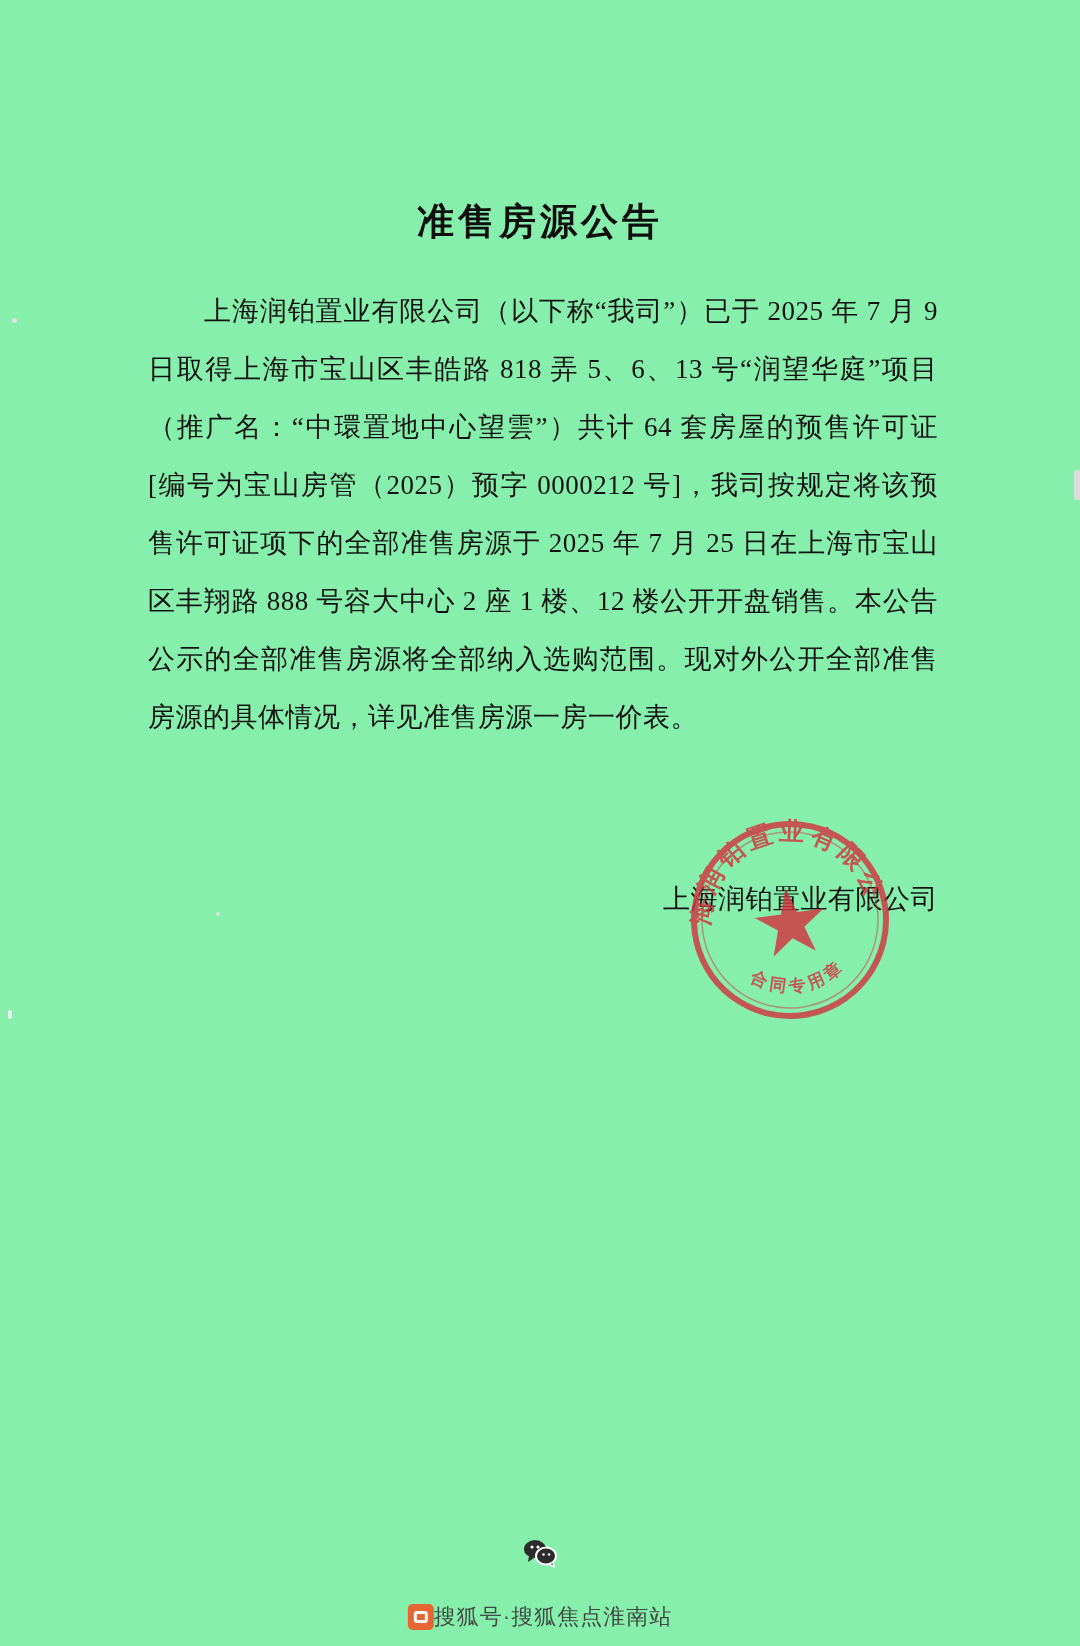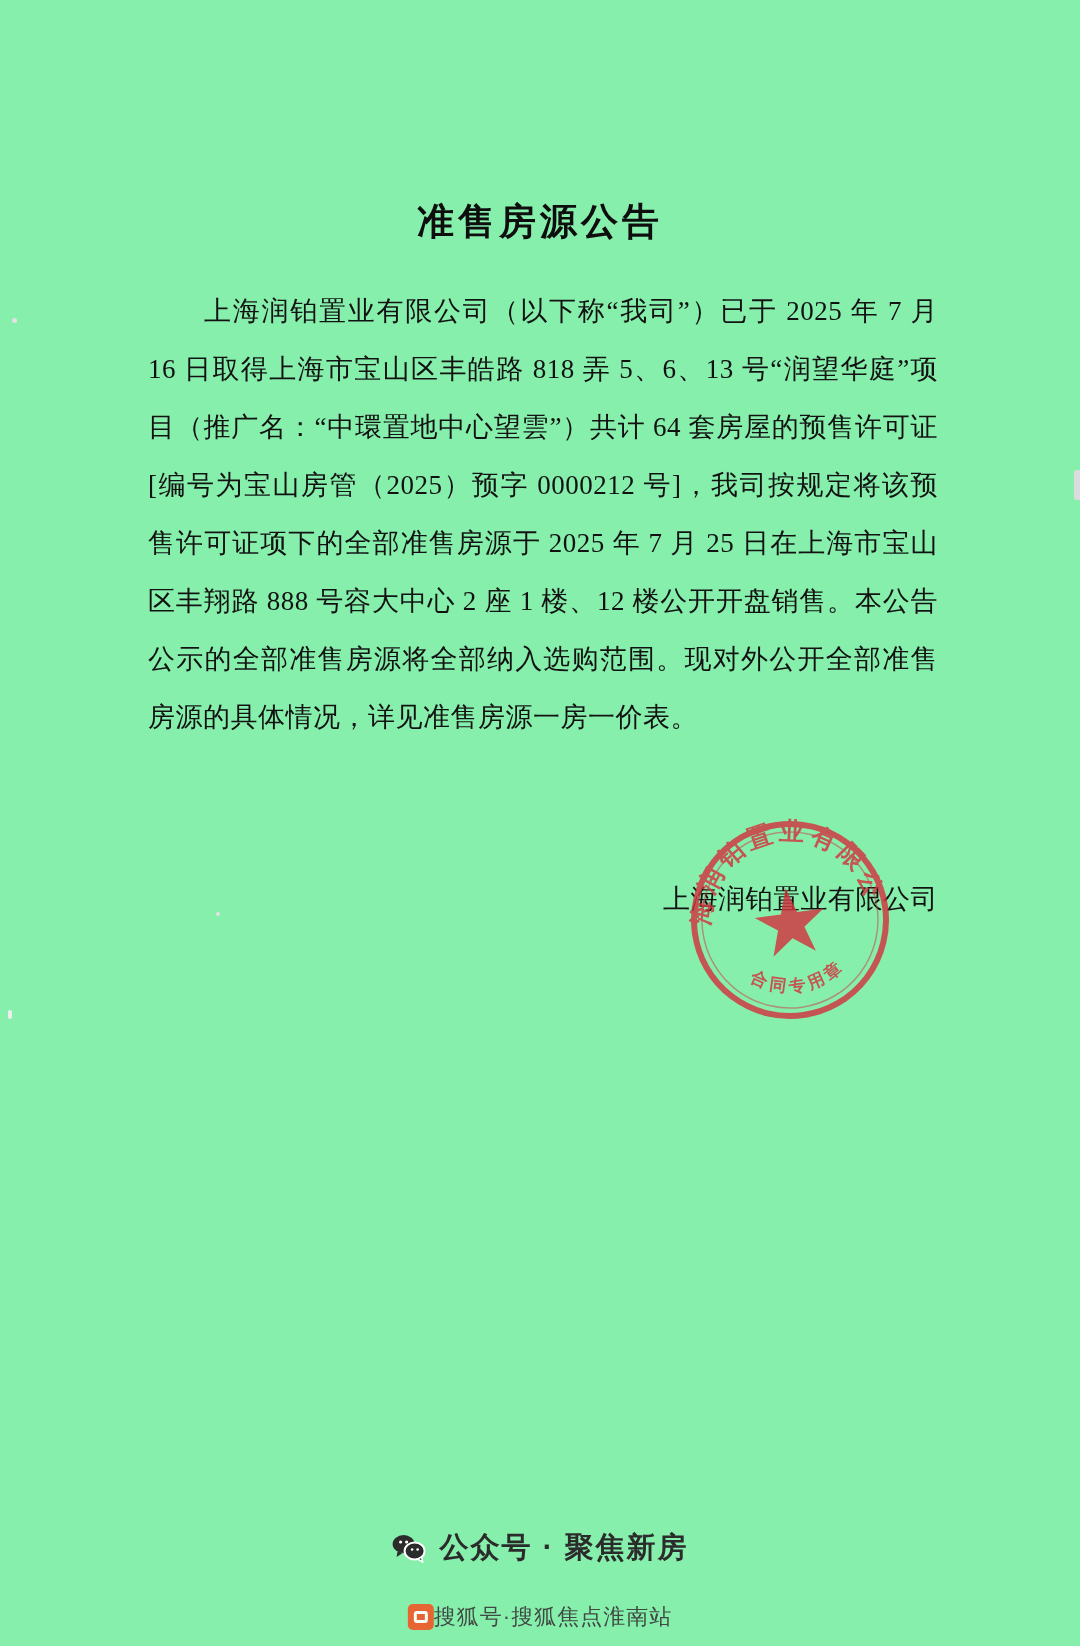--- a/index.html
+++ b/index.html
@@ -152,21 +152,21 @@
 
 <div class="page">
 
   <div class="scan-speck speck-a"></div>
   <div class="scan-speck speck-b"></div>
   <div class="scan-speck speck-c"></div>
   <div class="edge-mark"></div>
 
   <h1 class="doc-title">准售房源公告</h1>
 
-  <div class="body-text">上海润铂置业有限公司（以下称“我司”）已于 2025 年 7 月 16 日取得上海市宝山区丰皓路 818 弄 5、6、13 号“润望华庭”项目（推广名：“中環置地中心望雲”）共计 64 套房屋的预售许可证[编号为宝山房管（2025）预字 0000212 号]，我司按规定将该预售许可证项下的全部准售房源于 2025 年 7 月 25 日在上海市宝山区丰翔路 888 号容大中心 2 座 1 楼、12 楼公开开盘销售。本公告公示的全部准售房源将全部纳入选购范围。现对外公开全部准售房源的具体情况，详见准售房源一房一价表。</div>
+  <div class="body-text">上海润铂置业有限公司（以下称“我司”）已于 2025 年 7 月 9 日取得上海市宝山区丰皓路 818 弄 5、6、13 号“润望华庭”项目（推广名：“中環置地中心望雲”）共计 64 套房屋的预售许可证[编号为宝山房管（2025）预字 0000212 号]，我司按规定将该预售许可证项下的全部准售房源于 2025 年 7 月 25 日在上海市宝山区丰翔路 888 号容大中心 2 座 1 楼、12 楼公开开盘销售。本公告公示的全部准售房源将全部纳入选购范围。现对外公开全部准售房源的具体情况，详见准售房源一房一价表。</div>
 
   <div class="signature">
     <div>上海润铂置业有限公司</div>
   </div>
 
   <div class="seal">
     <svg width="208" height="208" viewBox="0 0 208 208" xmlns="http://www.w3.org/2000/svg">
       <g transform="rotate(-8 104 104)" opacity="0.82">
         <circle cx="104" cy="104" r="96" fill="none" stroke="#d2343f" stroke-width="6"></circle>
         <circle cx="104" cy="104" r="88" fill="none" stroke="#d2343f" stroke-width="1.5" opacity="0.6"></circle>
@@ -189,21 +189,20 @@
         <ellipse cx="12" cy="11" rx="11" ry="9" fill="#2b2b2b"></ellipse>
         <polygon points="6,18 5,24 11,20" fill="#2b2b2b"></polygon>
         <ellipse cx="23" cy="18" rx="10" ry="8.4" fill="#2b2b2b" stroke="#ffffff" stroke-width="2"></ellipse>
         <polygon points="30,24 31,29 26,26" fill="#2b2b2b" stroke="#ffffff" stroke-width="1.5"></polygon>
         <circle cx="9" cy="9" r="1.6" fill="#ffffff"></circle>
         <circle cx="15" cy="9" r="1.6" fill="#ffffff"></circle>
         <circle cx="20.5" cy="16.5" r="1.3" fill="#ffffff"></circle>
         <circle cx="26" cy="16.5" r="1.3" fill="#ffffff"></circle>
       </svg>
     </span>
-    <span class="wechat-text">公众号 · 聚焦新房</span>
   </div>
 
   <div class="sohu-bar">
     <span class="sohu-logo"></span>
     <span class="sohu-text">搜狐号·搜狐焦点淮南站</span>
   </div>
 
 </div>
 
 </body></html>

